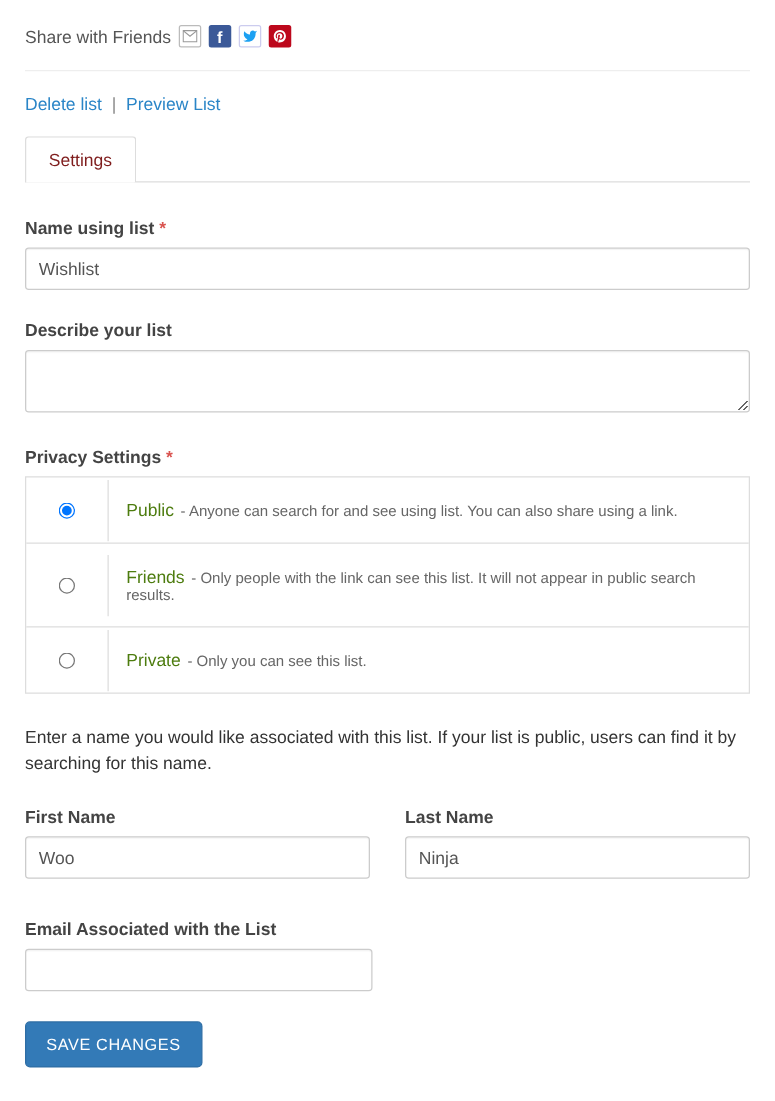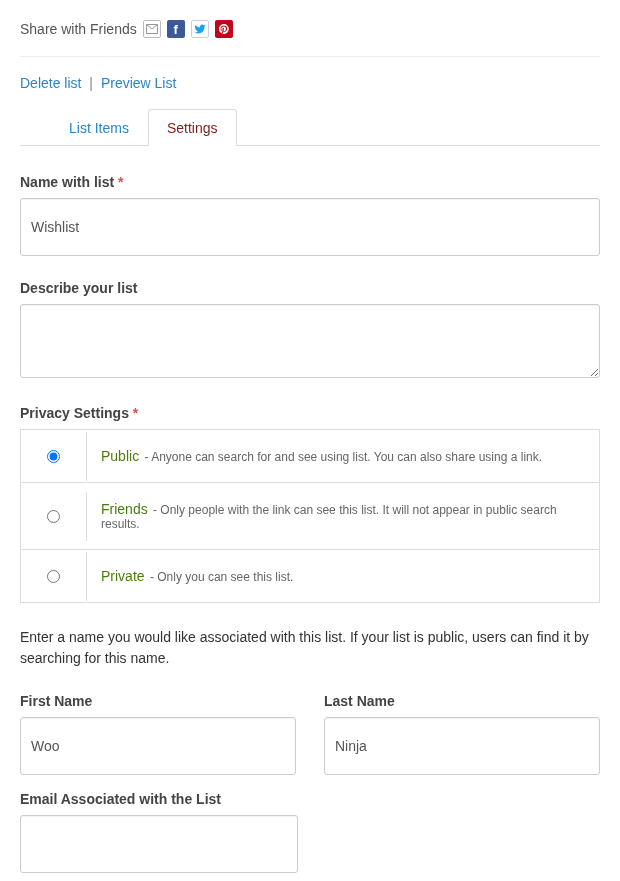--- a/index.html
+++ b/index.html
@@ -63,21 +63,21 @@
     .form-group { margin-bottom: 24px; }
     .form-label {
       display: block;
       font-weight: bold;
       color: #444;
       margin-bottom: 8px;
     }
     .required { color: #d9534f; }
     .form-control {
       width: 100%;
-      padding: 20px 10px;
+      padding: 8px 10px;
       font-size: 14px;
       color: #555;
       border: 1px solid #ccc;
       border-radius: 3px;
       background: #fff;
       box-shadow: inset 0 1px 1px rgba(0,0,0,.05);
     }
     textarea.form-control { resize: both; min-height: 42px; }
     .privacy-table {
       width: 100%;
@@ -96,21 +96,21 @@
       border-right: 1px solid #ddd;
     }
     .privacy-label-cell {
       flex: 1;
       padding: 18px 14px;
       font-size: 12px;
       color: #666;
     }
     .privacy-name { font-weight: normal; color: #4d7c0f; font-size: 14px; margin-right: 2px; }
     .help-text { color: #333; margin-bottom: 24px; line-height: 1.5; }
-    .name-row { display: flex; gap: 28px; margin-bottom: 16px; }
+    .name-row { display: flex; gap: 28px; margin-bottom: 32px; }
     .name-col { flex: 1; }
     .name-col .form-control { width: 100%; }
     .half-width { width: 48%; }
     .btn-save {
       display: inline-block;
       background: #337ab7;
       color: #fff;
       border: 1px solid #2e6da4;
       border-radius: 4px;
       padding: 10px 16px;
@@ -149,28 +149,27 @@
 
 
 <div class="links-row">
   <a>Delete list</a>
   <span class="divider">|</span>
   <a>Preview List</a>
 </div>
 
 
 <div class="tabs">
-  <div class="tab">List Items</div>
   <div class="tab active">Settings</div>
 </div>
 
 
 <div class="form-group">
   <label class="form-label">
-    <span>Name with list</span>
+    <span>Name using list</span>
     <span class="required">*</span>
   </label>
   <input type="text" class="form-control" value="Wishlist" style="">
 </div>
 
 
 <div class="form-group">
   <label class="form-label">Describe your list</label>
   <textarea class="form-control" style=""></textarea>
 </div>

